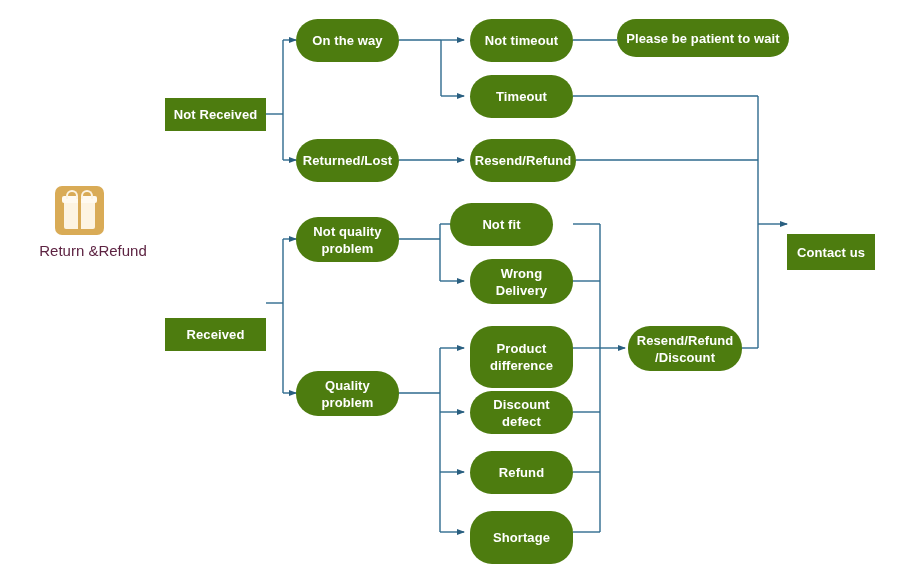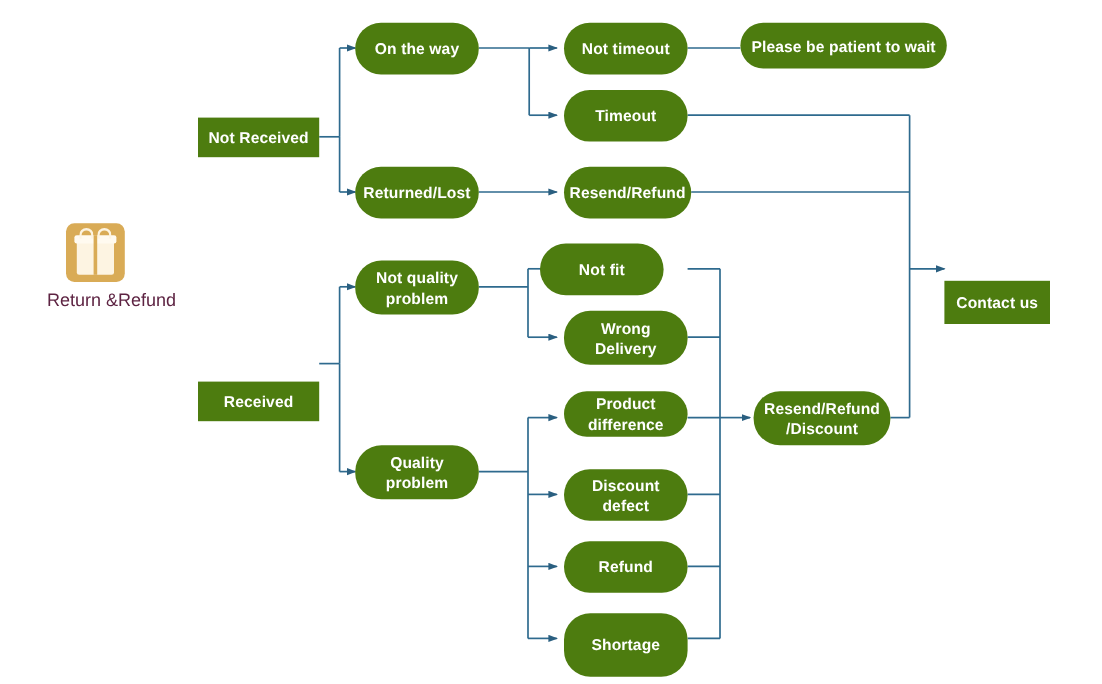--- a/index.html
+++ b/index.html
@@ -249,21 +249,21 @@
 
   <div class="node rounded" style="left:450px; top:203px; width:103px; height:43px;">
     <span class="label">Not fit</span>
   </div>
 
   <div class="node rounded" style="left:470px; top:259px; width:103px; height:45px;">
     <span class="label">Wrong
 Delivery</span>
   </div>
 
-  <div class="node rounded" style="left:470px; top:326px; width:103px; height:38px;">
+  <div class="node rounded" style="left:470px; top:326px; width:103px; height:62px;">
     <span class="label">Product
 difference</span>
   </div>
 
   <div class="node rounded" style="left:470px; top:391px; width:103px; height:43px;">
     <span class="label">Discount defect</span>
   </div>
 
   <div class="node rounded" style="left:470px; top:451px; width:103px; height:43px;">
     <span class="label">Refund</span>

